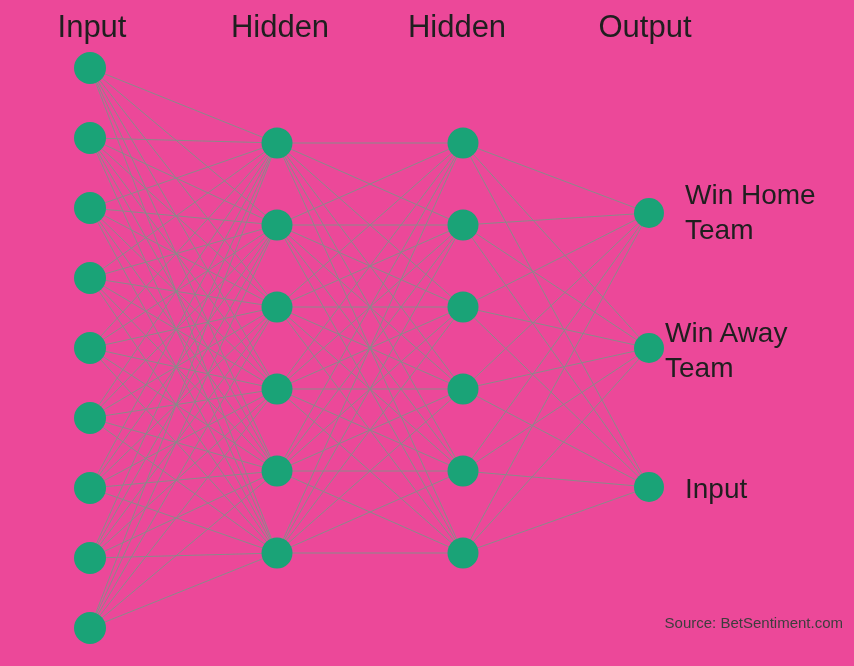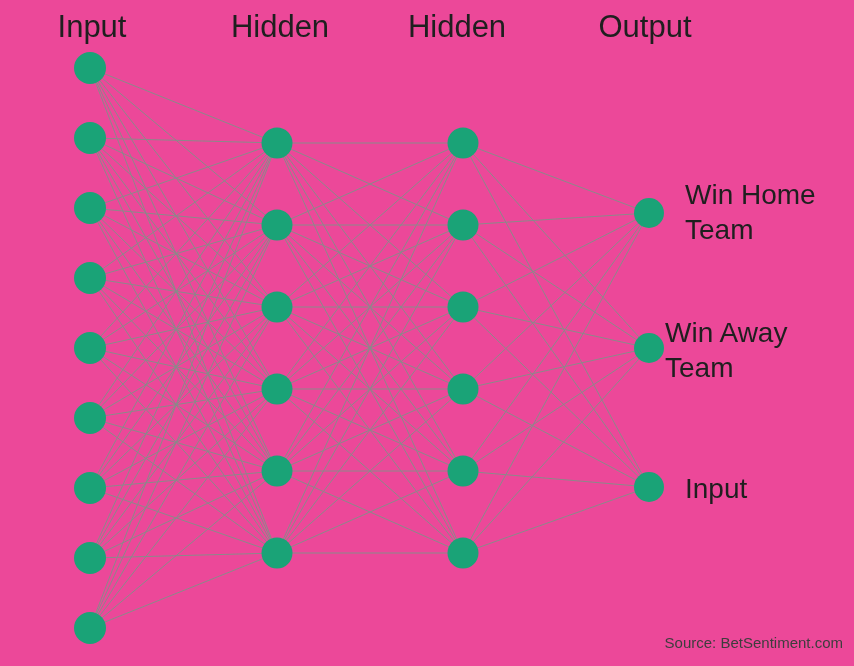--- a/index.html
+++ b/index.html
@@ -34,21 +34,21 @@
     position: absolute;
     transform: translateY(-50%);
     font-size: 28px;
     line-height: 35px;
     color: #1f1f1f;
     white-space: pre-line;
   }
   .source-credit {
     position: absolute;
     right: 11px;
-    top: 634px;
+    top: 614px;
     font-size: 15px;
     color: #3d3d3d;
     white-space: nowrap;
   }
 </style>
 </head>
 <body>
 
 <div class="stage">
   <svg class="net-svg" width="854" height="666" viewBox="0 0 854 666" xmlns="http://www.w3.org/2000/svg">

